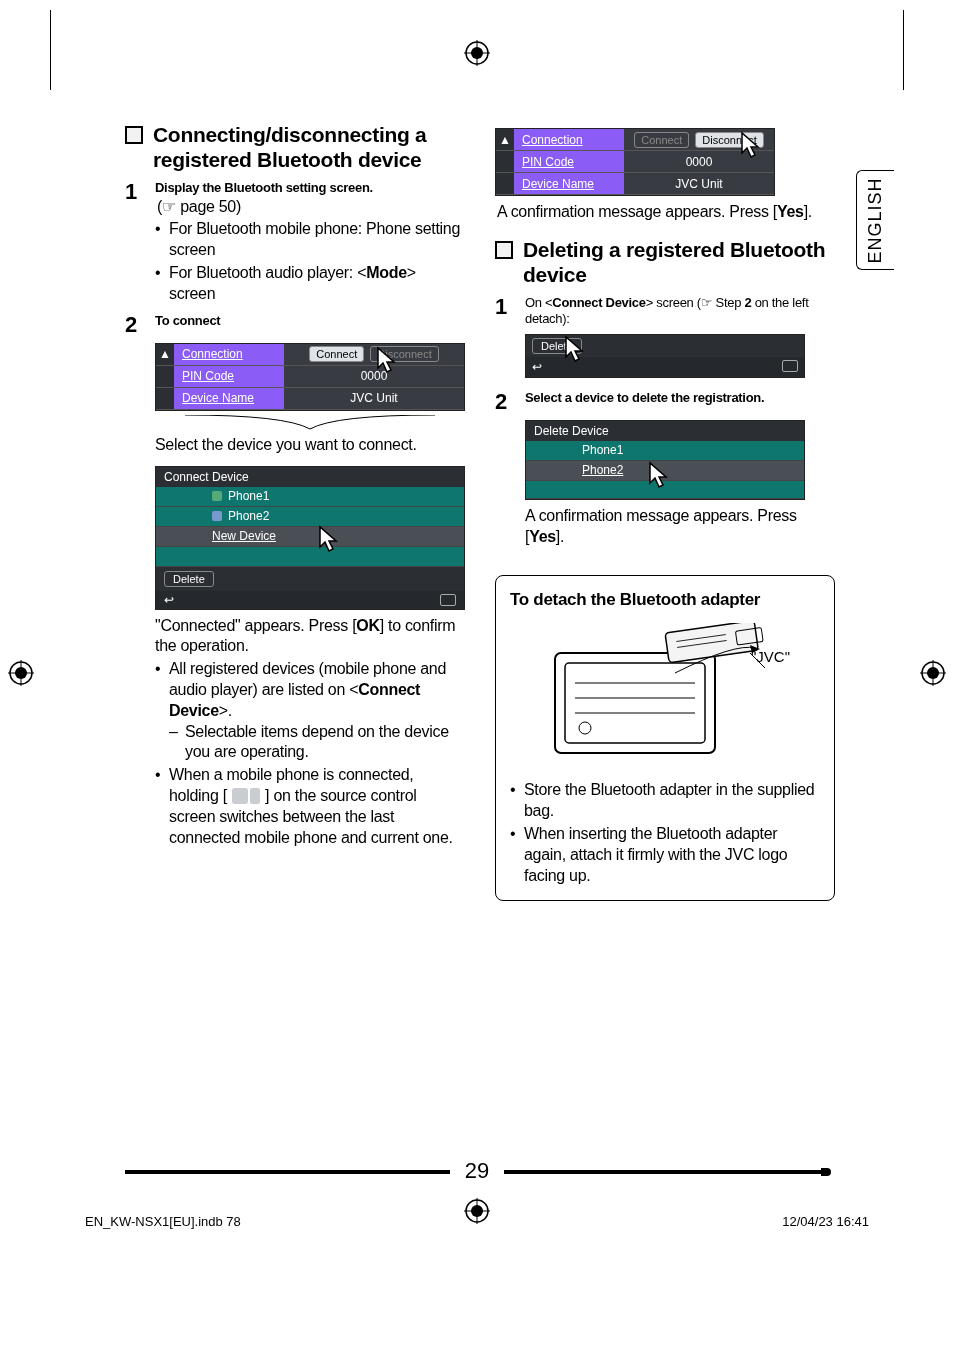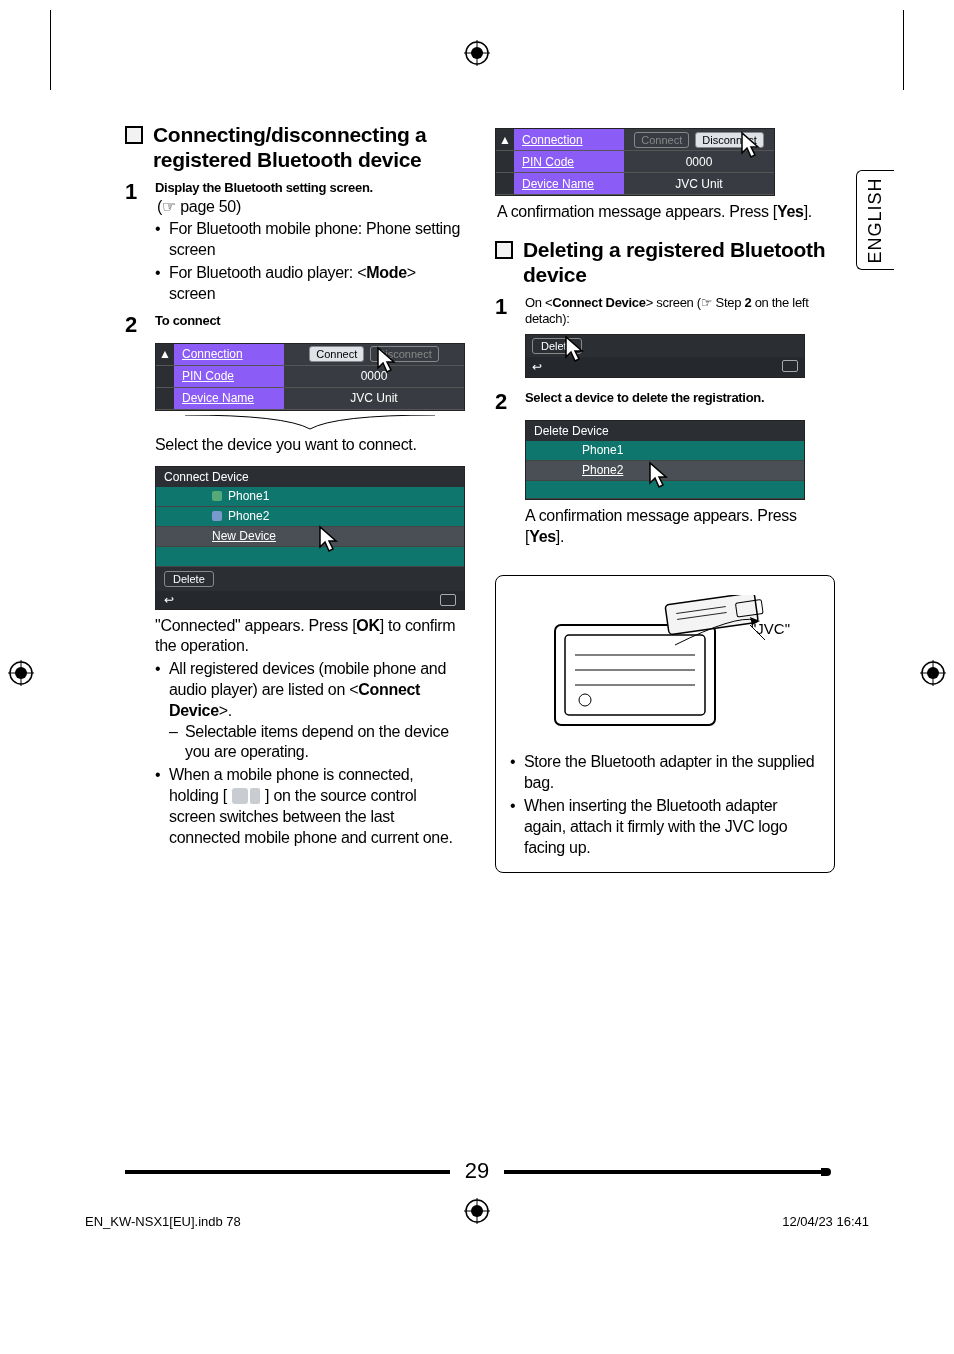--- a/index.html
+++ b/index.html
@@ -319,20 +319,21 @@
         <div class="cursor" style="left:120px; top:40px;">
           <svg viewBox="0 0 30 30">
               <path d="M4 2 L4 22 L9 17 L13 26 L17 24 L13 16 L20 16 Z" fill="#fff" stroke="#000" stroke-width="1.5"></path>
             </svg>
         </div>
       </div>
 
       <div class="body" style="margin-top:6px;"><span>A confirmation message appears. Press [</span><b>Yes</b><span>].</span></div>
 
       <div class="detach-box">
+        <div class="db-title">To detach the Bluetooth adapter</div>
         <div class="db-fig">
           <svg width="260" height="150" viewBox="0 0 260 150">
             <rect x="20" y="30" width="160" height="100" rx="6" fill="none" stroke="#000" stroke-width="2"></rect>
             <rect x="30" y="40" width="140" height="80" rx="4" fill="none" stroke="#000" stroke-width="1.5"></rect>
             <line x1="40" y1="60" x2="160" y2="60" stroke="#000"></line>
             <line x1="40" y1="75" x2="160" y2="75" stroke="#000"></line>
             <line x1="40" y1="90" x2="160" y2="90" stroke="#000"></line>
             <circle cx="50" cy="105" r="6" fill="none" stroke="#000"></circle>
 
             <g transform="translate(130,10) rotate(-8)">

